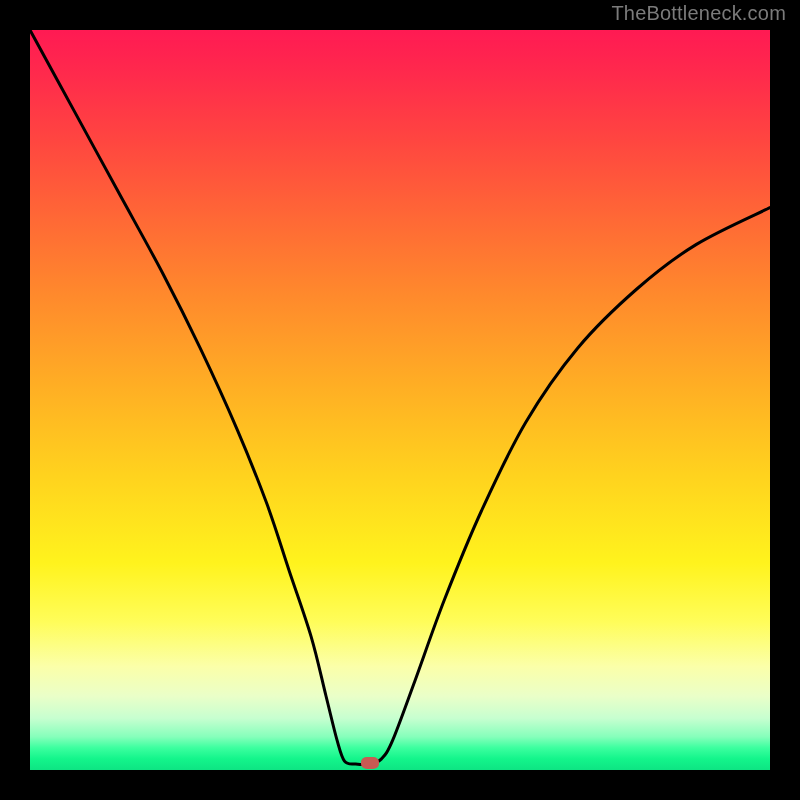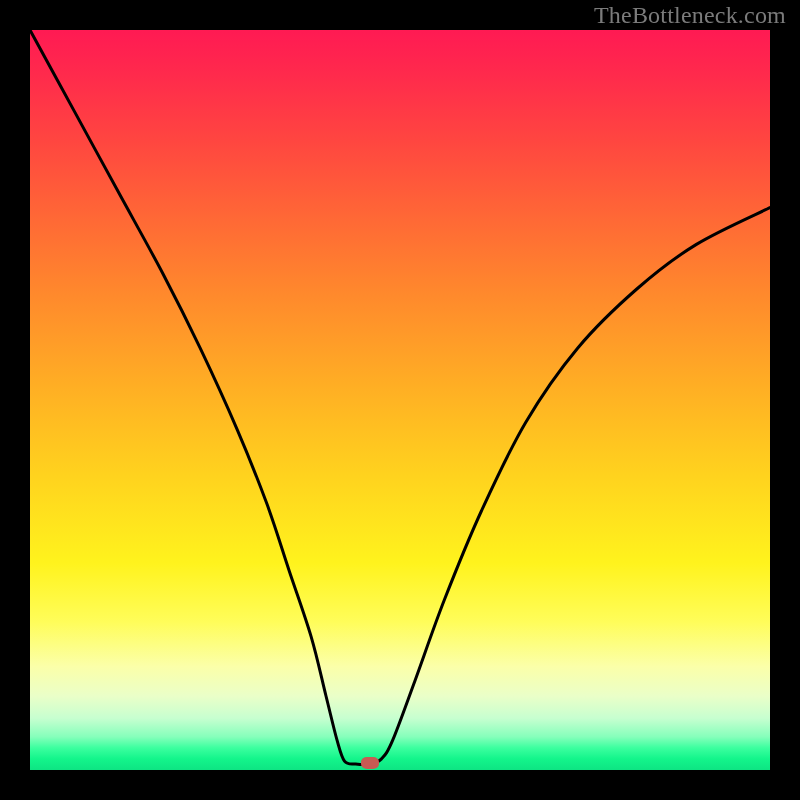--- a/index.html
+++ b/index.html
@@ -17,23 +17,23 @@
     left: 0;
     width: 800px;
     height: 800px;
     background: #000;
   }
   .watermark {
     position: absolute;
     top: 2px;
     right: 14px;
     color: #7b7b7b;
-    font-size: 24px;
+    font-size: 20px;
     font-weight: 500;
-    font-family: Liberation Serif, serif;
+    font-family: Liberation Sans, sans-serif;
     letter-spacing: 0.2px;
   }
   .plot {
     position: absolute;
     left: 30px;
     top: 30px;
     width: 740px;
     height: 740px;
     overflow: hidden;
   }

